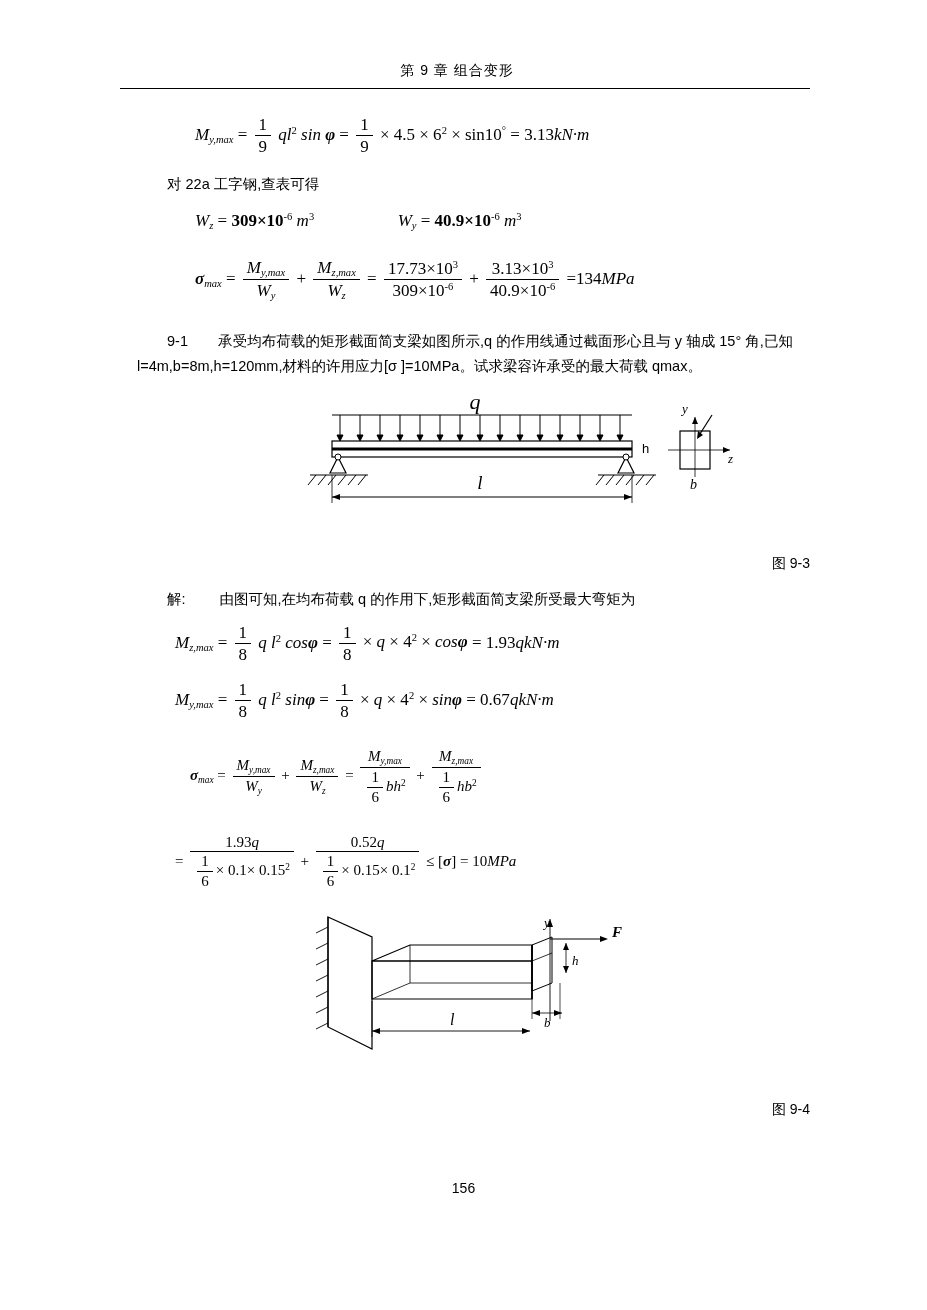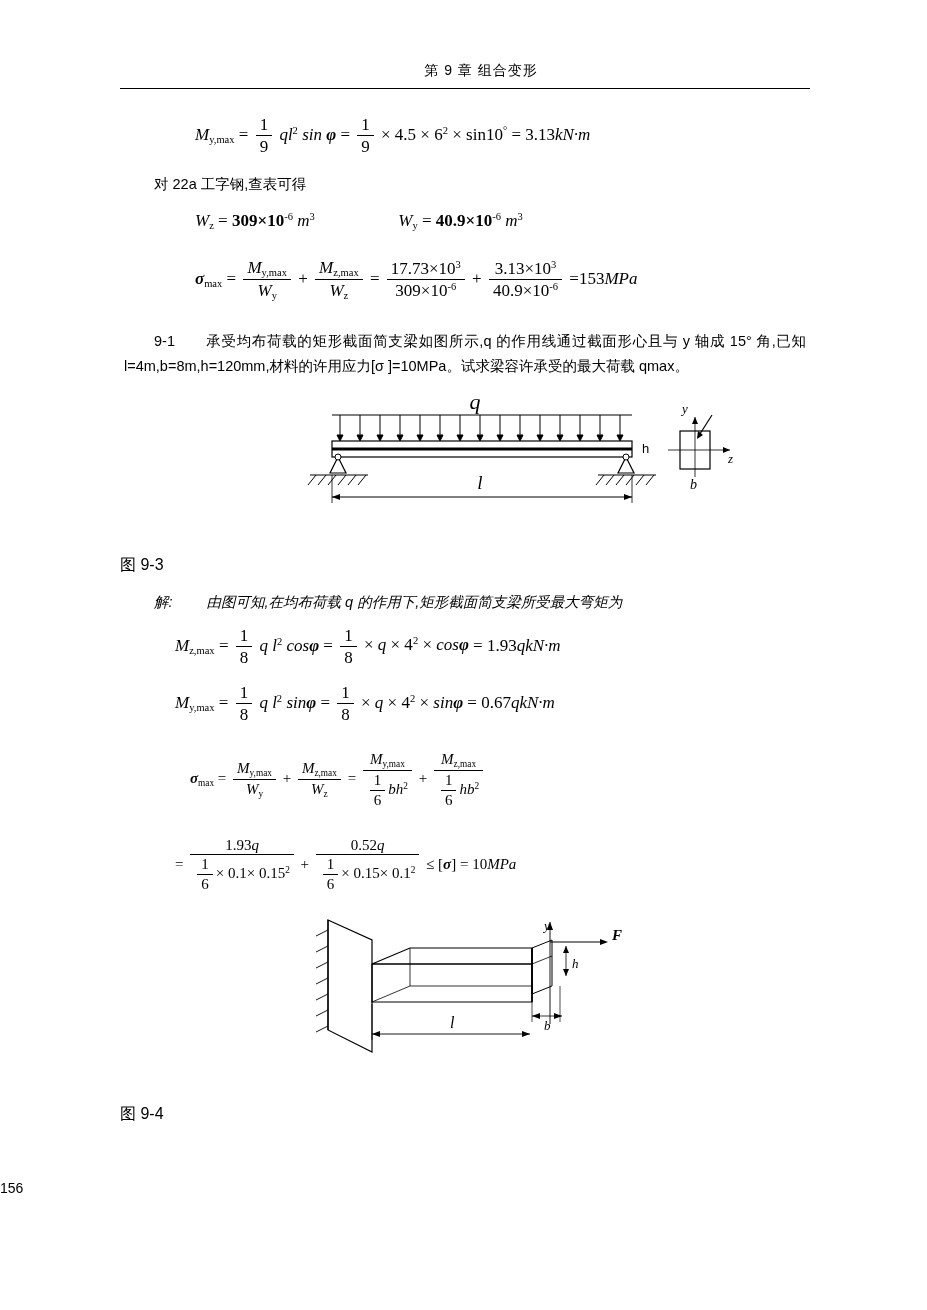--- a/index.html
+++ b/index.html
@@ -17,21 +17,21 @@
   }
   .page {
     position: absolute;
     left: 0; top: 0;
     width: 927px;
     height: 1310px;
   }
   .header {
     position: absolute;
     top: 62px;
-    left: 136px;
+    left: 112px;
     width: 690px;
     text-align: center;
     font-family: "Liberation Sans", sans-serif;
     font-size: 14px;
     letter-spacing: 1px;
   }
   .header-rule {
     position: absolute;
     top: 88px;
     left: 120px;
@@ -42,57 +42,57 @@
     position: absolute;
     left: 120px;
     top: 100px;
     width: 690px;
   }
   .para {
     font-family: "Liberation Sans", sans-serif;
     font-size: 14.5px;
     line-height: 25px;
     text-align: justify;
-    margin: 10px 4px;
+    margin: 10px 17px;
   }
   .para .indent { display: inline-block; width: 30px; }
   .math {
     font-family: "Liberation Serif", serif;
     font-size: 17px;
     line-height: 1.1;
     margin: 14px 0;
   }
   .math.ind { padding-left: 75px; }
   .math.ind2 { padding-left: 55px; }
   .it { font-style: italic; }
   .bd { font-weight: bold; }
-  sub { font-size: 0.62em; vertical-align: -0.3em; }
+  sub { font-size: 0.62em; vertical-align: -0.3em; font-style: italic;}
   sup { font-size: 0.62em; vertical-align: 0.55em; }
   .frac {
     display: inline-block;
     vertical-align: middle;
     text-align: center;
     line-height: 1.25;
     margin: 0 3px;
   }
   .frac .num { display: block; padding: 0 4px; }
   .frac .den { display: block; border-top: 1px solid #000; padding: 0 4px; }
   .figcap {
-    text-align: left;
+    text-align: right;
     font-family: "Liberation Sans", sans-serif;
-    font-size: 16px;
+    font-size: 14px;
     margin-top: 8px;
   }
   .figwrap { position: relative; margin: 14px 0 0 0; }
   .pagenum {
     position: absolute;
     top: 1180px;
     left: 0;
     width: 927px;
-    text-align: left;
+    text-align: center;
     font-family: "Liberation Sans", sans-serif;
     font-size: 14px;
   }
 </style>
 </head>
 <body>
 
 <div class="page">
 
   <div class="header">第 9 章 组合变形</div>
@@ -123,21 +123,21 @@
     <div class="math ind" style="margin-top:26px;">
       <span class="it bd">σ</span><sub>max</sub>
       <span>=</span>
       <span class="frac"><span class="num"><span class="it">M</span><sub>y,max</sub></span><span class="den"><span class="it">W</span><sub>y</sub></span></span>
       <span>+</span>
       <span class="frac"><span class="num"><span class="it">M</span><sub>z,max</sub></span><span class="den"><span class="it">W</span><sub>z</sub></span></span>
       <span>=</span>
       <span class="frac"><span class="num">17.73×10<sup>3</sup></span><span class="den">309×10<sup>-6</sup></span></span>
       <span>+</span>
       <span class="frac"><span class="num">3.13×10<sup>3</sup></span><span class="den">40.9×10<sup>-6</sup></span></span>
-      <span>=153</span><span class="it">MPa</span>
+      <span>=134</span><span class="it">MPa</span>
     </div>
 
     <div class="para" style="margin-top:26px;">
       <span class="indent"></span><span>9-1</span>
       <span style="display:inline-block;width:26px;"></span><span>承受均布荷载的矩形截面简支梁如图所示,q 的作用线通过截面形心且与 y 轴成 15° 角,已知 l=4m,b=8m,h=120mm,材料的许用应力[σ ]=10MPa。试求梁容许承受的最大荷载 qmax。</span>
     </div>
 
     <div class="figwrap">
       <svg width="690" height="150" viewBox="0 0 690 150">
 
@@ -224,21 +224,21 @@
         <text x="355" y="16" font-family="Liberation Serif, serif" font-size="22" font-style="italic" text-anchor="middle">q</text>
         <text x="360" y="96" font-family="Liberation Serif, serif" font-size="19" font-style="italic" text-anchor="middle">l</text>
         <text x="522" y="60" font-family="Liberation Sans, sans-serif" font-size="13">h</text>
         <text x="570" y="96" font-family="Liberation Serif, serif" font-size="14" font-style="italic">b</text>
         <text x="562" y="20" font-family="Liberation Serif, serif" font-size="13" font-style="italic">y</text>
         <text x="608" y="70" font-family="Liberation Serif, serif" font-size="13" font-style="italic">z</text>
       </svg>
       <div class="figcap">图 9-3</div>
     </div>
 
-    <div class="para" style="margin-top:14px;font-style:italic;">
+    <div class="para" style="margin-top:14px;">
       <span class="indent"></span><span>解:</span>
       <span style="display:inline-block;width:30px;"></span><span>由图可知,在均布荷载 q 的作用下,矩形截面简支梁所受最大弯矩为</span>
     </div>
 
     <div class="math ind2" style="margin-top:4px;">
       <span class="it">M</span><sub>z,max</sub>
       <span>=</span>
       <span class="frac"><span class="num">1</span><span class="den">8</span></span>
       <span class="it">q</span>&nbsp;<span class="it">l</span><sup>2</sup>&nbsp;<span class="it">cos</span><span class="it bd">φ</span>
       <span>=</span>

